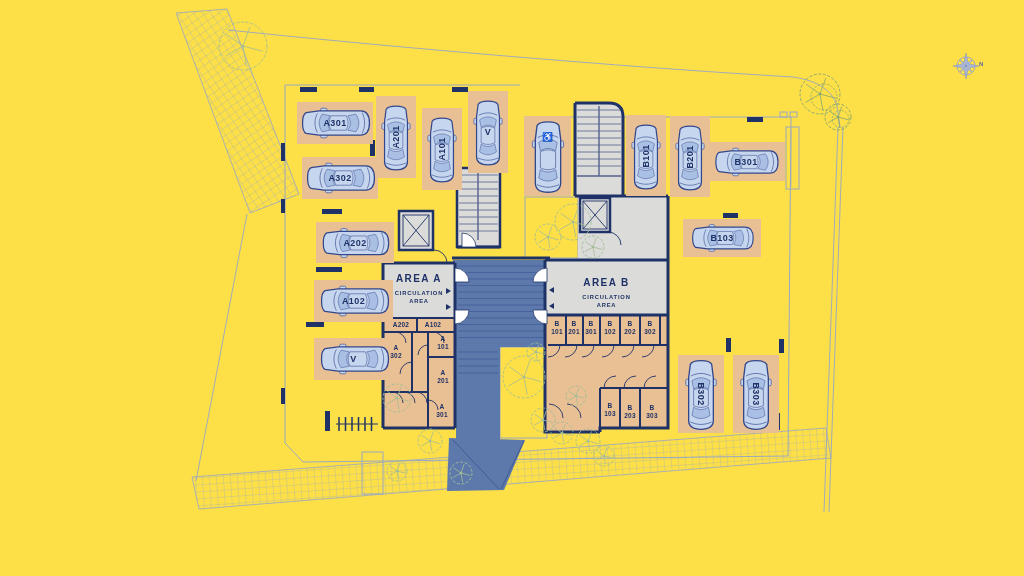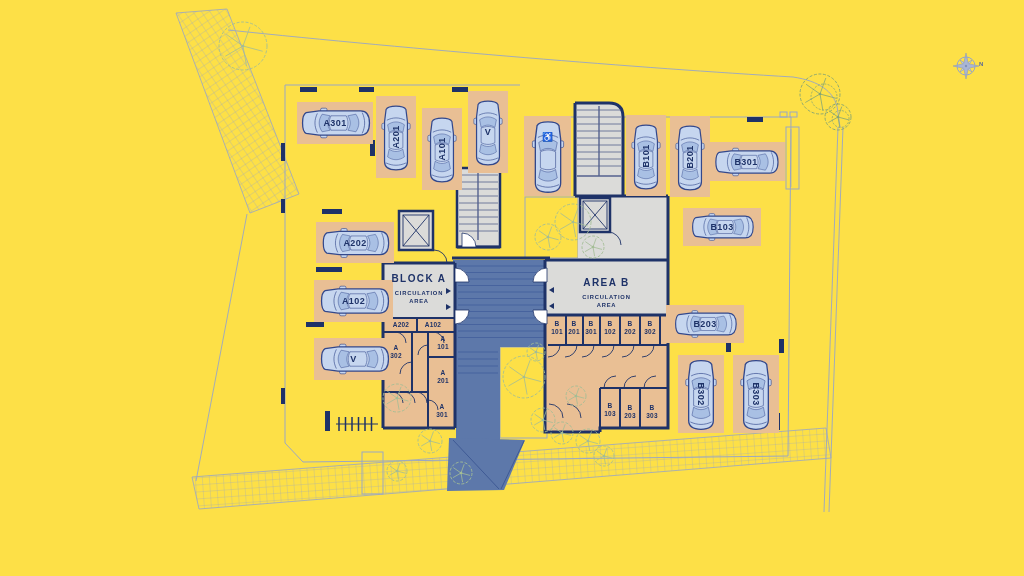--- a/index.html
+++ b/index.html
@@ -355,20 +355,33 @@
     <rect x="36" y="28" width="4.5" height="8" rx="1.8" fill="#c6d6ef" stroke="#33488c" stroke-width="0.8"></rect>
     <path d="M9,10 C12,4 32,4 35,10 L37,26 L37,78 C37,86 31,89 22,89 C13,89 7,86 7,78 L7,26 Z" fill="#c6d6ef" stroke="#33488c" stroke-width="1.6"></path>
     <path d="M10,24 C18,20 26,20 34,24" fill="none" stroke="#33488c" stroke-width="0.8"></path>
     <path d="M11,30 C18,25 26,25 33,30 L31,40 C25,36 19,36 13,40 Z" fill="#a9c0e4" stroke="#33488c" stroke-width="0.6"></path>
     <path d="M13,41 C19,38 25,38 31,41 L31,60 C25,63 19,63 13,60 Z" fill="#c6d6ef" stroke="#33488c" stroke-width="0.7"></path>
     <path d="M13,62 C19,66 25,66 31,62 L33,72 C26,77 18,77 11,72 Z" fill="#a9c0e4" stroke="#33488c" stroke-width="0.6"></path>
     <path d="M9,80 C18,84 26,84 35,80" fill="none" stroke="#33488c" stroke-width="0.8"></path>
   </svg></div>
         <div class="space-label">A301</div>
       </div>
+      <div class="space" style="left: 302px; top: 157px; width: 76px; height: 42px; background: rgb(233, 191, 148);">
+        <div class="carwrap" style="width: 35.28px; height: 73.72px; transform: translate(-50%, -50%) rotate(-90deg);"><svg width="35.28" height="73.72" viewBox="0 0 44 92">
+    <rect x="3.5" y="28" width="4.5" height="8" rx="1.8" fill="#c6d6ef" stroke="#33488c" stroke-width="0.8"></rect>
+    <rect x="36" y="28" width="4.5" height="8" rx="1.8" fill="#c6d6ef" stroke="#33488c" stroke-width="0.8"></rect>
+    <path d="M9,10 C12,4 32,4 35,10 L37,26 L37,78 C37,86 31,89 22,89 C13,89 7,86 7,78 L7,26 Z" fill="#c6d6ef" stroke="#33488c" stroke-width="1.6"></path>
+    <path d="M10,24 C18,20 26,20 34,24" fill="none" stroke="#33488c" stroke-width="0.8"></path>
+    <path d="M11,30 C18,25 26,25 33,30 L31,40 C25,36 19,36 13,40 Z" fill="#a9c0e4" stroke="#33488c" stroke-width="0.6"></path>
+    <path d="M13,41 C19,38 25,38 31,41 L31,60 C25,63 19,63 13,60 Z" fill="#c6d6ef" stroke="#33488c" stroke-width="0.7"></path>
+    <path d="M13,62 C19,66 25,66 31,62 L33,72 C26,77 18,77 11,72 Z" fill="#a9c0e4" stroke="#33488c" stroke-width="0.6"></path>
+    <path d="M9,80 C18,84 26,84 35,80" fill="none" stroke="#33488c" stroke-width="0.8"></path>
+  </svg></div>
+        <div class="space-label">A302</div>
+      </div>
       <div class="space" style="left: 376px; top: 96px; width: 40px; height: 82px; background: rgb(233, 191, 148);">
         <div class="carwrap" style="width: 33.6px; height: 79.54px; transform: translate(-50%, -50%) rotate(0deg);"><svg width="33.6" height="79.53999999999999" viewBox="0 0 44 92">
     <rect x="3.5" y="28" width="4.5" height="8" rx="1.8" fill="#c6d6ef" stroke="#33488c" stroke-width="0.8"></rect>
     <rect x="36" y="28" width="4.5" height="8" rx="1.8" fill="#c6d6ef" stroke="#33488c" stroke-width="0.8"></rect>
     <path d="M9,10 C12,4 32,4 35,10 L37,26 L37,78 C37,86 31,89 22,89 C13,89 7,86 7,78 L7,26 Z" fill="#c6d6ef" stroke="#33488c" stroke-width="1.6"></path>
     <path d="M10,24 C18,20 26,20 34,24" fill="none" stroke="#33488c" stroke-width="0.8"></path>
     <path d="M11,30 C18,25 26,25 33,30 L31,40 C25,36 19,36 13,40 Z" fill="#a9c0e4" stroke="#33488c" stroke-width="0.6"></path>
     <path d="M13,41 C19,38 25,38 31,41 L31,60 C25,63 19,63 13,60 Z" fill="#c6d6ef" stroke="#33488c" stroke-width="0.7"></path>
     <path d="M13,62 C19,66 25,66 31,62 L33,72 C26,77 18,77 11,72 Z" fill="#a9c0e4" stroke="#33488c" stroke-width="0.6"></path>
     <path d="M9,80 C18,84 26,84 35,80" fill="none" stroke="#33488c" stroke-width="0.8"></path>
@@ -485,45 +498,32 @@
     <rect x="36" y="28" width="4.5" height="8" rx="1.8" fill="#c6d6ef" stroke="#33488c" stroke-width="0.8"></rect>
     <path d="M9,10 C12,4 32,4 35,10 L37,26 L37,78 C37,86 31,89 22,89 C13,89 7,86 7,78 L7,26 Z" fill="#c6d6ef" stroke="#33488c" stroke-width="1.6"></path>
     <path d="M10,24 C18,20 26,20 34,24" fill="none" stroke="#33488c" stroke-width="0.8"></path>
     <path d="M11,30 C18,25 26,25 33,30 L31,40 C25,36 19,36 13,40 Z" fill="#a9c0e4" stroke="#33488c" stroke-width="0.6"></path>
     <path d="M13,41 C19,38 25,38 31,41 L31,60 C25,63 19,63 13,60 Z" fill="#c6d6ef" stroke="#33488c" stroke-width="0.7"></path>
     <path d="M13,62 C19,66 25,66 31,62 L33,72 C26,77 18,77 11,72 Z" fill="#a9c0e4" stroke="#33488c" stroke-width="0.6"></path>
     <path d="M9,80 C18,84 26,84 35,80" fill="none" stroke="#33488c" stroke-width="0.8"></path>
   </svg></div>
         <div class="space-label">B301</div>
       </div>
-      <div class="space" style="left: 683px; top: 208px; width: 78px; height: 38px; background: rgb(233, 191, 148);">
+      <div class="space" style="left: 683px; top: 219px; width: 78px; height: 38px; background: rgb(233, 191, 148);">
         <div class="carwrap" style="width: 31.92px; height: 75.66px; transform: translate(-50%, -50%) rotate(-90deg);"><svg width="31.919999999999998" height="75.66" viewBox="0 0 44 92">
     <rect x="3.5" y="28" width="4.5" height="8" rx="1.8" fill="#c6d6ef" stroke="#33488c" stroke-width="0.8"></rect>
     <rect x="36" y="28" width="4.5" height="8" rx="1.8" fill="#c6d6ef" stroke="#33488c" stroke-width="0.8"></rect>
     <path d="M9,10 C12,4 32,4 35,10 L37,26 L37,78 C37,86 31,89 22,89 C13,89 7,86 7,78 L7,26 Z" fill="#c6d6ef" stroke="#33488c" stroke-width="1.6"></path>
     <path d="M10,24 C18,20 26,20 34,24" fill="none" stroke="#33488c" stroke-width="0.8"></path>
     <path d="M11,30 C18,25 26,25 33,30 L31,40 C25,36 19,36 13,40 Z" fill="#a9c0e4" stroke="#33488c" stroke-width="0.6"></path>
     <path d="M13,41 C19,38 25,38 31,41 L31,60 C25,63 19,63 13,60 Z" fill="#c6d6ef" stroke="#33488c" stroke-width="0.7"></path>
     <path d="M13,62 C19,66 25,66 31,62 L33,72 C26,77 18,77 11,72 Z" fill="#a9c0e4" stroke="#33488c" stroke-width="0.6"></path>
     <path d="M9,80 C18,84 26,84 35,80" fill="none" stroke="#33488c" stroke-width="0.8"></path>
   </svg></div>
         <div class="space-label">B103</div>
-      </div>
-      <div class="space" style="left: 666px; top: 305px; width: 78px; height: 38px; background: rgb(233, 191, 148);">
-        <div class="carwrap" style="width: 31.92px; height: 75.66px; transform: translate(-50%, -50%) rotate(-90deg);"><svg width="31.919999999999998" height="75.66" viewBox="0 0 44 92">
-    <rect x="3.5" y="28" width="4.5" height="8" rx="1.8" fill="#c6d6ef" stroke="#33488c" stroke-width="0.8"></rect>
-    <rect x="36" y="28" width="4.5" height="8" rx="1.8" fill="#c6d6ef" stroke="#33488c" stroke-width="0.8"></rect>
-    <path d="M9,10 C12,4 32,4 35,10 L37,26 L37,78 C37,86 31,89 22,89 C13,89 7,86 7,78 L7,26 Z" fill="#c6d6ef" stroke="#33488c" stroke-width="1.6"></path>
-    <path d="M10,24 C18,20 26,20 34,24" fill="none" stroke="#33488c" stroke-width="0.8"></path>
-    <path d="M11,30 C18,25 26,25 33,30 L31,40 C25,36 19,36 13,40 Z" fill="#a9c0e4" stroke="#33488c" stroke-width="0.6"></path>
-    <path d="M13,41 C19,38 25,38 31,41 L31,60 C25,63 19,63 13,60 Z" fill="#c6d6ef" stroke="#33488c" stroke-width="0.7"></path>
-    <path d="M13,62 C19,66 25,66 31,62 L33,72 C26,77 18,77 11,72 Z" fill="#a9c0e4" stroke="#33488c" stroke-width="0.6"></path>
-    <path d="M9,80 C18,84 26,84 35,80" fill="none" stroke="#33488c" stroke-width="0.8"></path>
-  </svg></div>
-        <div class="space-label">B203</div>
       </div>
       <div class="space" style="left: 678px; top: 355px; width: 46px; height: 78px; background: rgb(233, 191, 148);">
         <div class="carwrap" style="width: 38.64px; height: 75.66px; transform: translate(-50%, -50%) rotate(0deg);"><svg width="38.64" height="75.66" viewBox="0 0 44 92">
     <rect x="3.5" y="28" width="4.5" height="8" rx="1.8" fill="#c6d6ef" stroke="#33488c" stroke-width="0.8"></rect>
     <rect x="36" y="28" width="4.5" height="8" rx="1.8" fill="#c6d6ef" stroke="#33488c" stroke-width="0.8"></rect>
     <path d="M9,10 C12,4 32,4 35,10 L37,26 L37,78 C37,86 31,89 22,89 C13,89 7,86 7,78 L7,26 Z" fill="#c6d6ef" stroke="#33488c" stroke-width="1.6"></path>
     <path d="M10,24 C18,20 26,20 34,24" fill="none" stroke="#33488c" stroke-width="0.8"></path>
     <path d="M11,30 C18,25 26,25 33,30 L31,40 C25,36 19,36 13,40 Z" fill="#a9c0e4" stroke="#33488c" stroke-width="0.6"></path>
     <path d="M13,41 C19,38 25,38 31,41 L31,60 C25,63 19,63 13,60 Z" fill="#c6d6ef" stroke="#33488c" stroke-width="0.7"></path>
     <path d="M13,62 C19,66 25,66 31,62 L33,72 C26,77 18,77 11,72 Z" fill="#a9c0e4" stroke="#33488c" stroke-width="0.6"></path>
@@ -601,21 +601,21 @@
         <div>B</div>
         <div>203</div>
       </div>
       <div class="room" style="left: 652px; top: 404px;">
         <div>B</div>
         <div>303</div>
       </div>
     </div>
 
   <div class="layer">
-    <div class="blk-title" style="left:383px;top:273px;width:72px;">BLOCK A</div>
+    <div class="blk-title" style="left:383px;top:273px;width:72px;">AREA A</div>
     <div class="circ-line" style="left:383px;top:290px;width:72px;">CIRCULATION</div>
     <div class="circ-line" style="left:383px;top:298px;width:72px;">AREA</div>
     <div class="blk-title" style="left:545px;top:277px;width:123px;">AREA B</div>
     <div class="circ-line" style="left:545px;top:294px;width:123px;">CIRCULATION</div>
     <div class="circ-line" style="left:545px;top:302px;width:123px;">AREA</div>
     <div class="north" style="left:979px;top:61px;">N</div>
   </div>
 
 </div>
 

